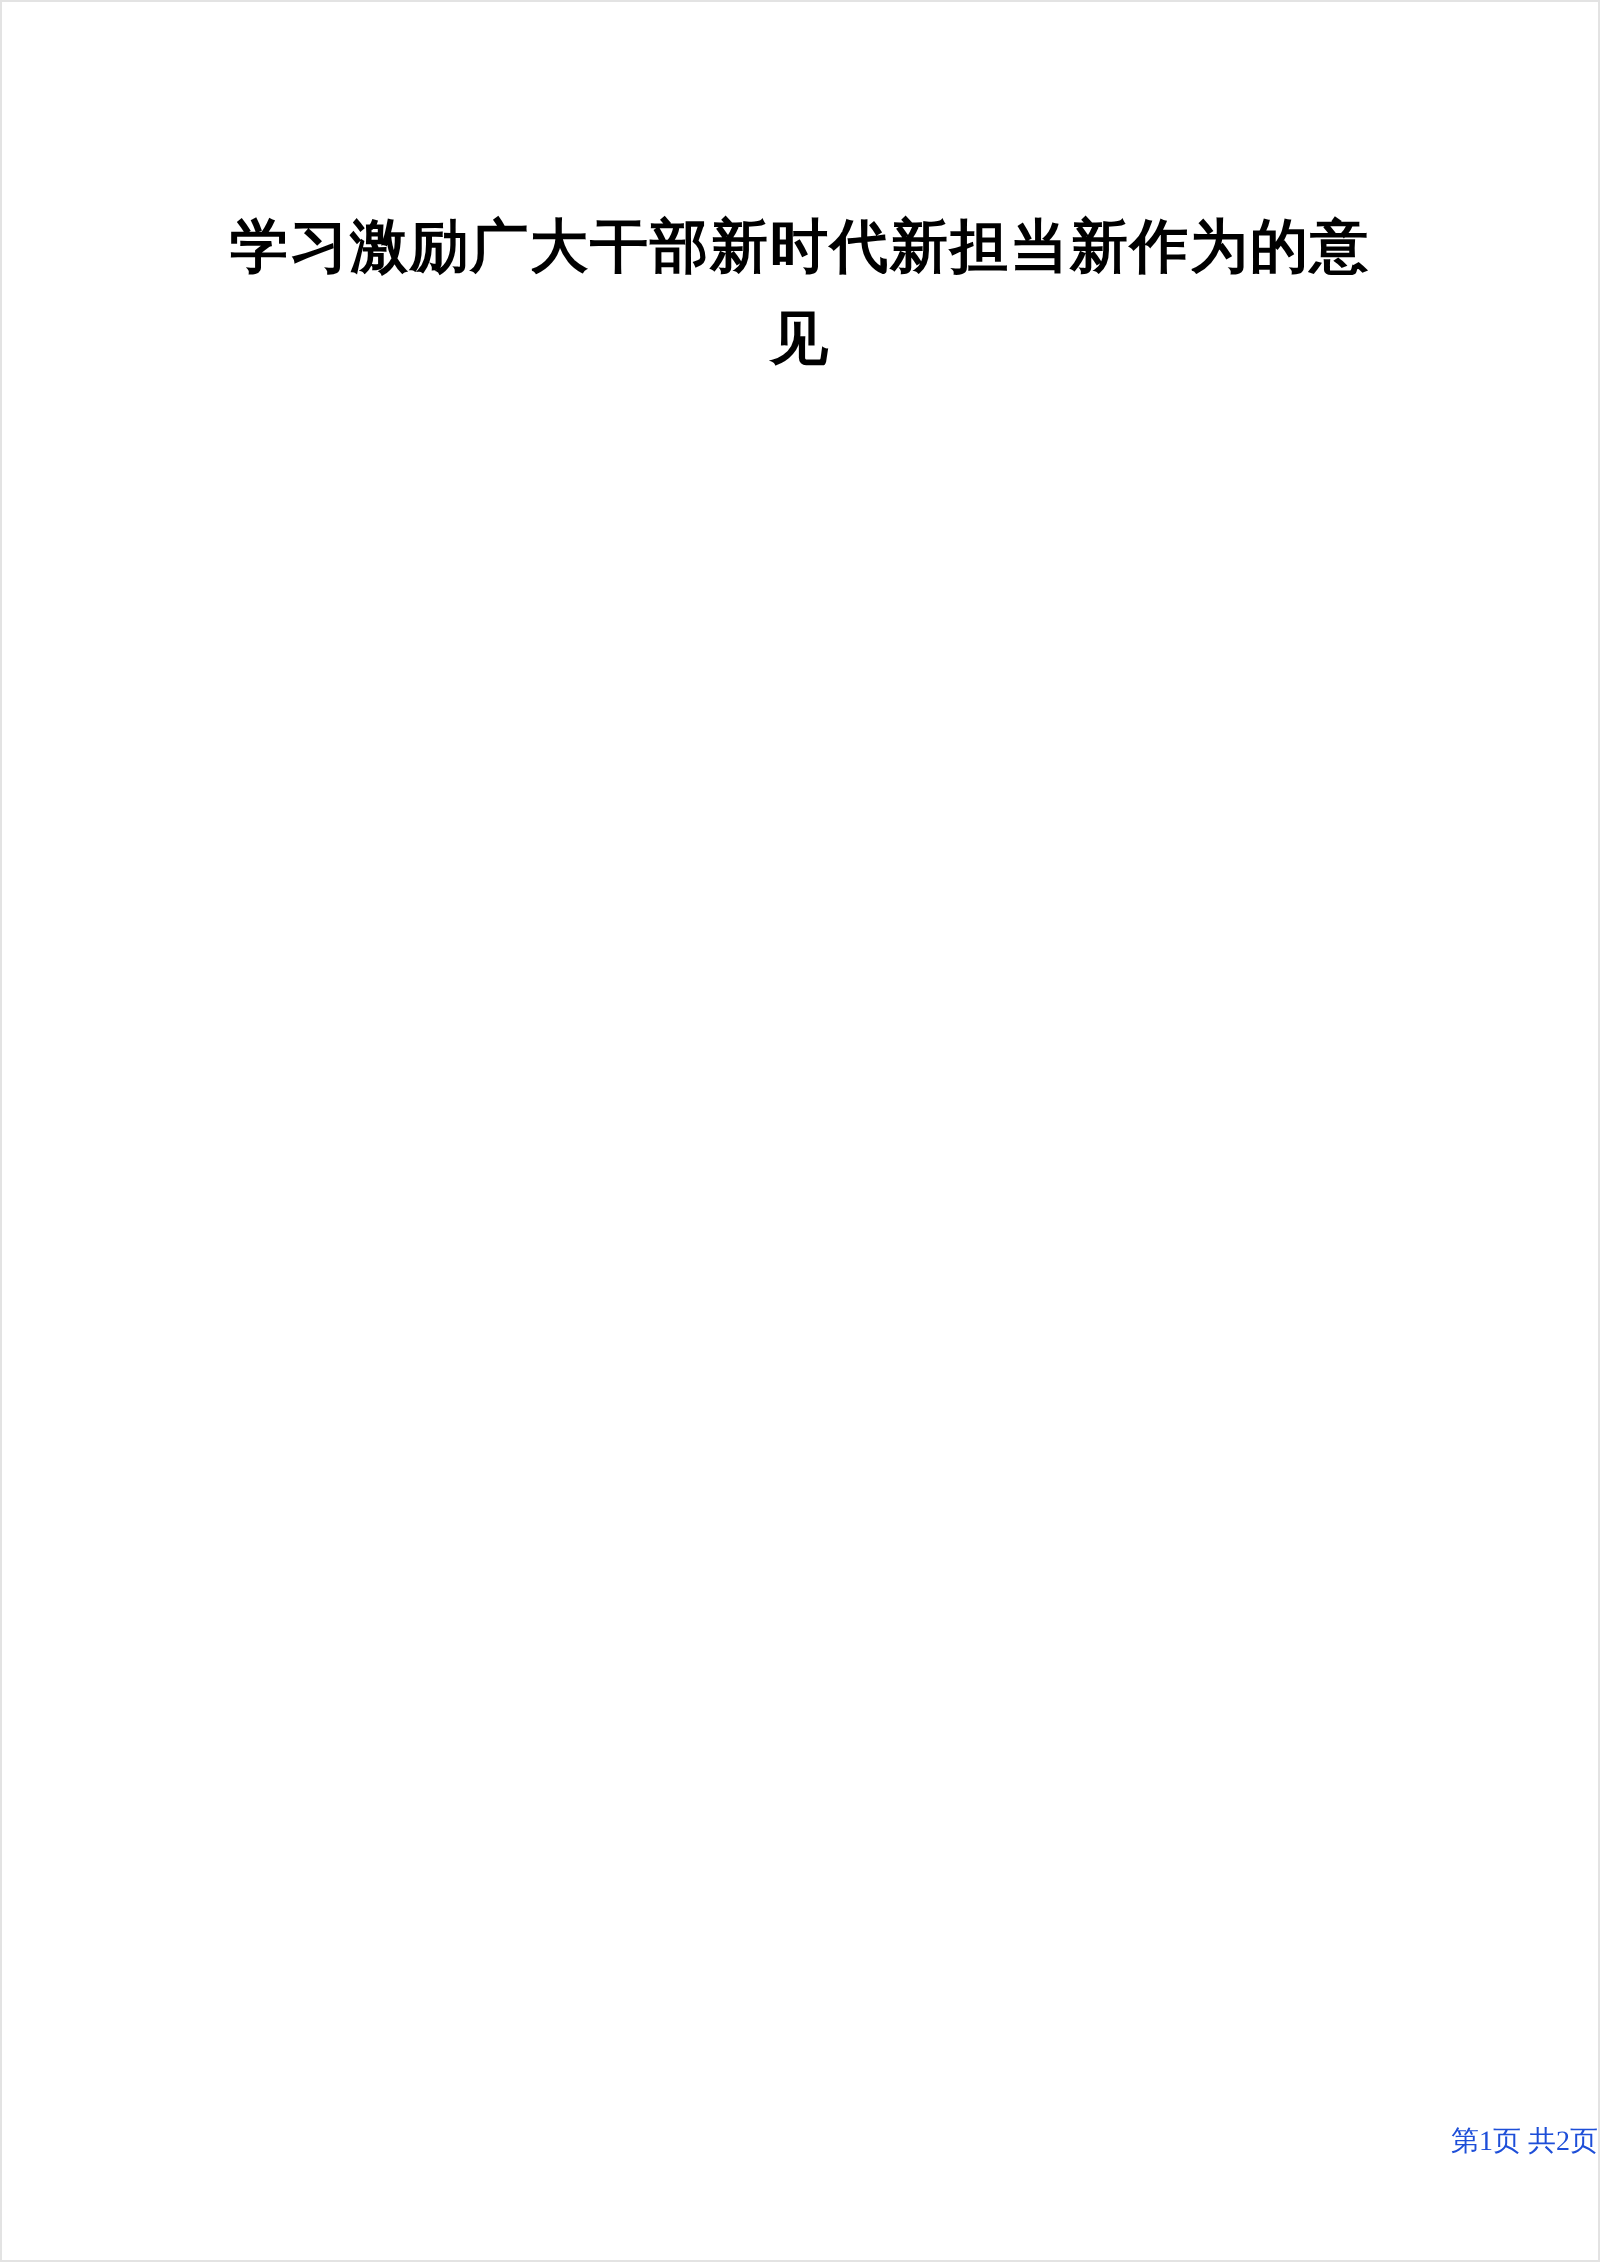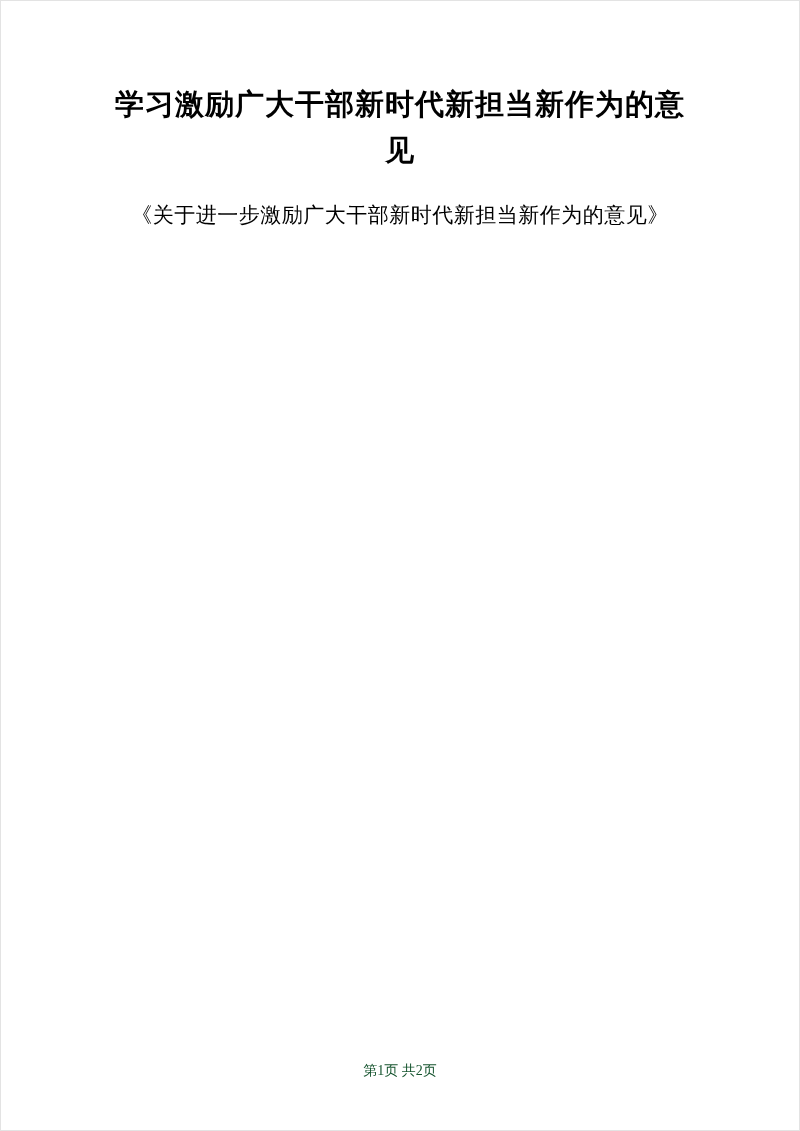--- a/index.html
+++ b/index.html
@@ -12,21 +12,21 @@
     height: 1131px;
     position: relative;
     background: #ffffff;
     border: 1px solid #e3e3e3;
     box-sizing: border-box;
     font-family: "Liberation Serif", "DejaVu Serif", serif;
     color: #000000;
     overflow: hidden;
   }
   .content {
-    padding: 80px 100px 0 100px;
+    padding: 100px 100px 0 100px;
   }
   .doc-title {
     font-size: 29px;
     font-weight: 700;
     text-align: center;
     margin: 0 0 20px 0;
     line-height: 1.6;
     letter-spacing: 1px;
   }
   .para {
@@ -39,36 +39,35 @@
   }
   .para.center {
     text-align: center;
     text-indent: 0;
   }
   .footer {
     position: absolute;
     left: 0;
     right: 0;
     bottom: 50px;
-    text-align: center;
+    text-align: right;
     font-size: 14px;
-    color: #14532d;
+    color: #1d4ed8;
   }
 </style>
 </head>
 <body>
 
 <div class="page">
   <div class="content">
 
     <h1 class="doc-title">
       <span>学习激励广大干部新时代新担当新作为的意见</span><br>
     </h1>
 
-    <p class="para center">《关于进一步激励广大干部新时代新担当新作为的意见》</p>
 
 
 
 
 
   </div>
 
   <div class="footer">第1页 共2页</div>
 </div>
 

